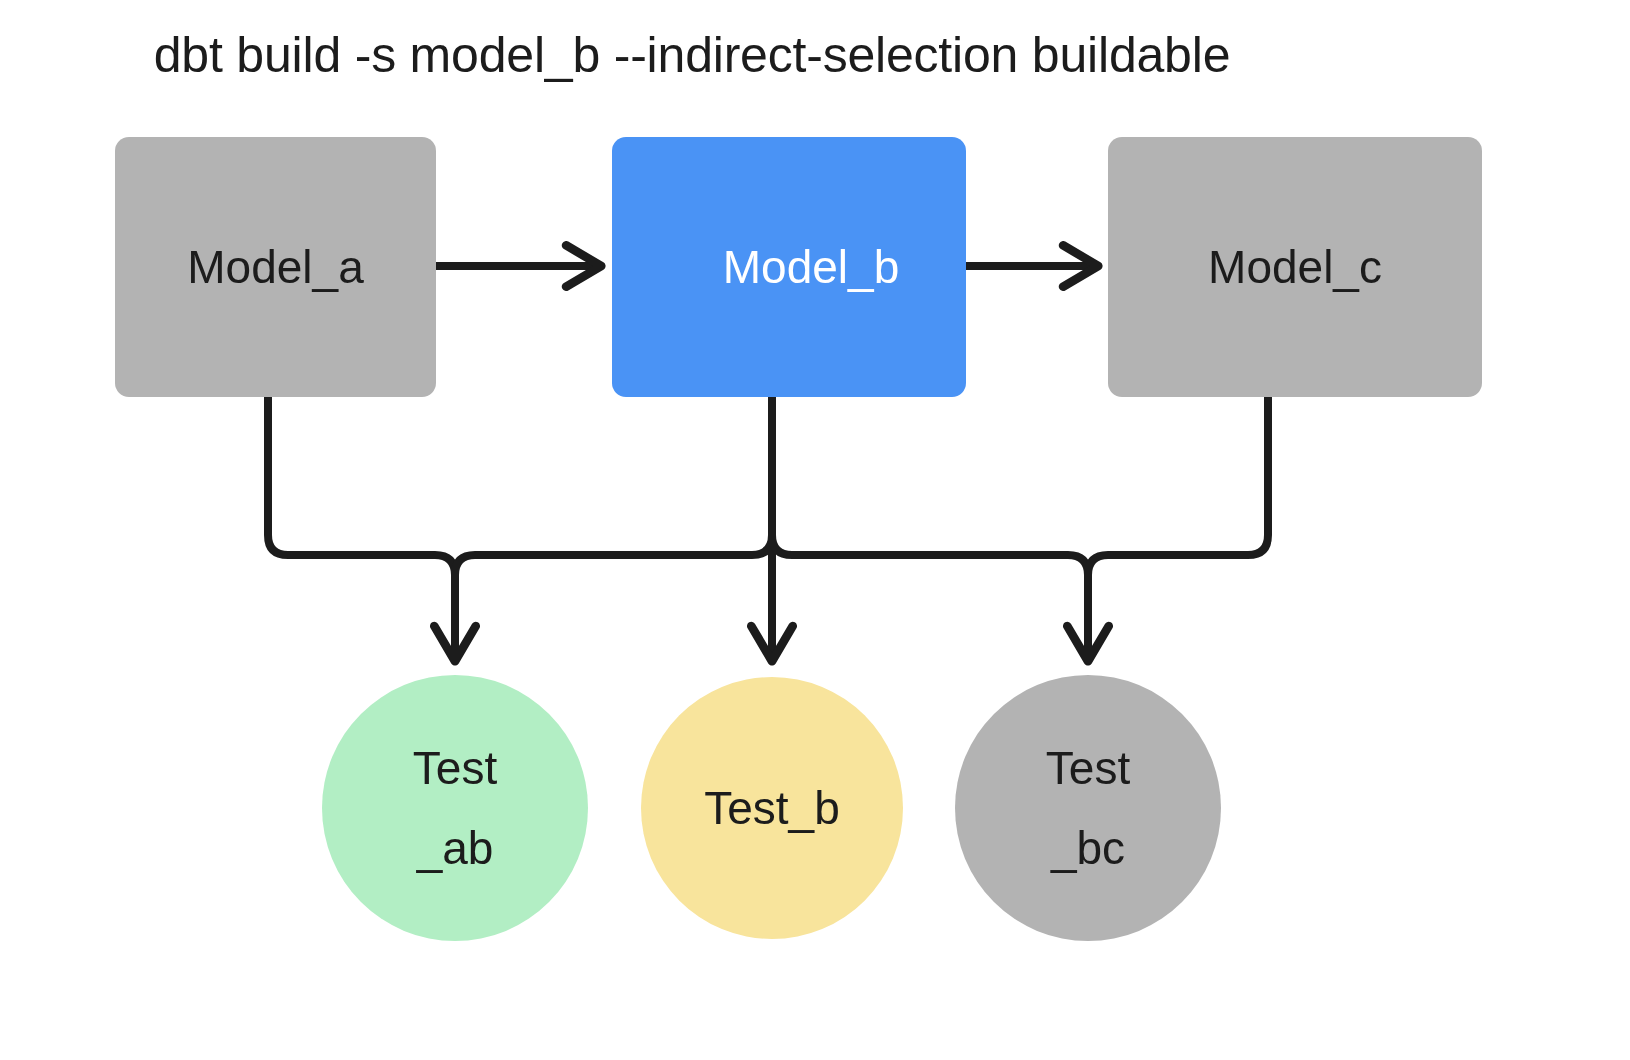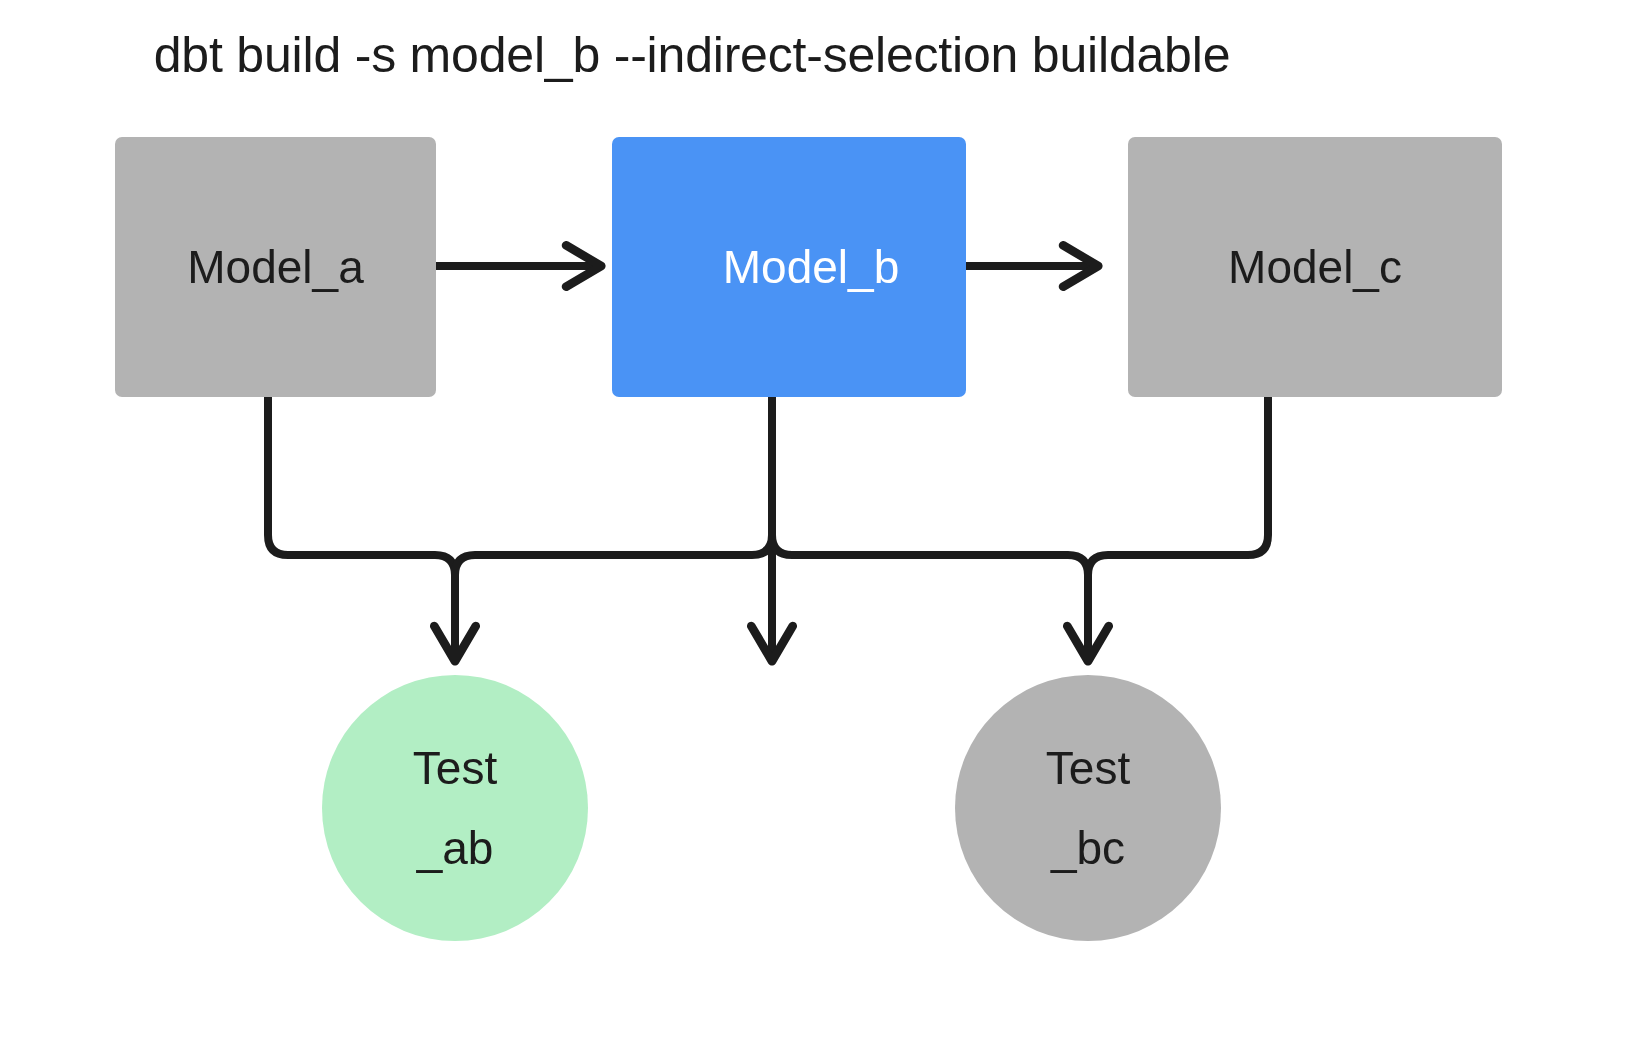--- a/index.html
+++ b/index.html
@@ -33,21 +33,21 @@
   }
   .edges {
     position: absolute;
     left: 0;
     top: 0;
     width: 1630px;
     height: 1060px;
   }
   .node-box {
     position: absolute;
-    border-radius: 7px;
+    border-radius: 14px;
     display: flex;
     align-items: center;
     justify-content: center;
     font-size: 46px;
     font-family: "Liberation Sans", sans-serif;
     box-sizing: border-box;
   }
   .node-circle {
     position: absolute;
     border-radius: 50%;
@@ -98,28 +98,31 @@
   </svg>
 
   <div class="node-box" style="left:115px; top:137px; width:321px; height:260px; background:#b3b3b3; color:#1c1c1c;">
     <span>Model_a</span>
   </div>
 
   <div class="node-box" style="left:612px; top:137px; width:354px; height:260px; background:#4a93f5; color:#ffffff;padding-left:44px;">
     <span>Model_b</span>
   </div>
 
-  <div class="node-box" style="left:1108px; top:137px; width:374px; height:260px; background:#b3b3b3; color:#1c1c1c;margin-left:20px;">
+  <div class="node-box" style="left:1108px; top:137px; width:374px; height:260px; background:#b3b3b3; color:#1c1c1c;">
     <span>Model_c</span>
   </div>
 
   <div class="node-circle" style="left:322px; top:675px; width:266px; height:266px; background:#b2eec4; color:#1c1c1c;">
     <span class="cl">Test</span>
     <span class="cl">_ab</span>
   </div>
 
+  <div class="node-circle" style="left:641px; top:677px; width:262px; height:262px; background:#f8e49c; color:#1c1c1c;">
+    <span class="cl">Test_b</span>
+  </div>
 
   <div class="node-circle" style="left:955px; top:675px; width:266px; height:266px; background:#b3b3b3; color:#1c1c1c;">
     <span class="cl">Test</span>
     <span class="cl">_bc</span>
   </div>
 
 </div>
 
 </body></html>

